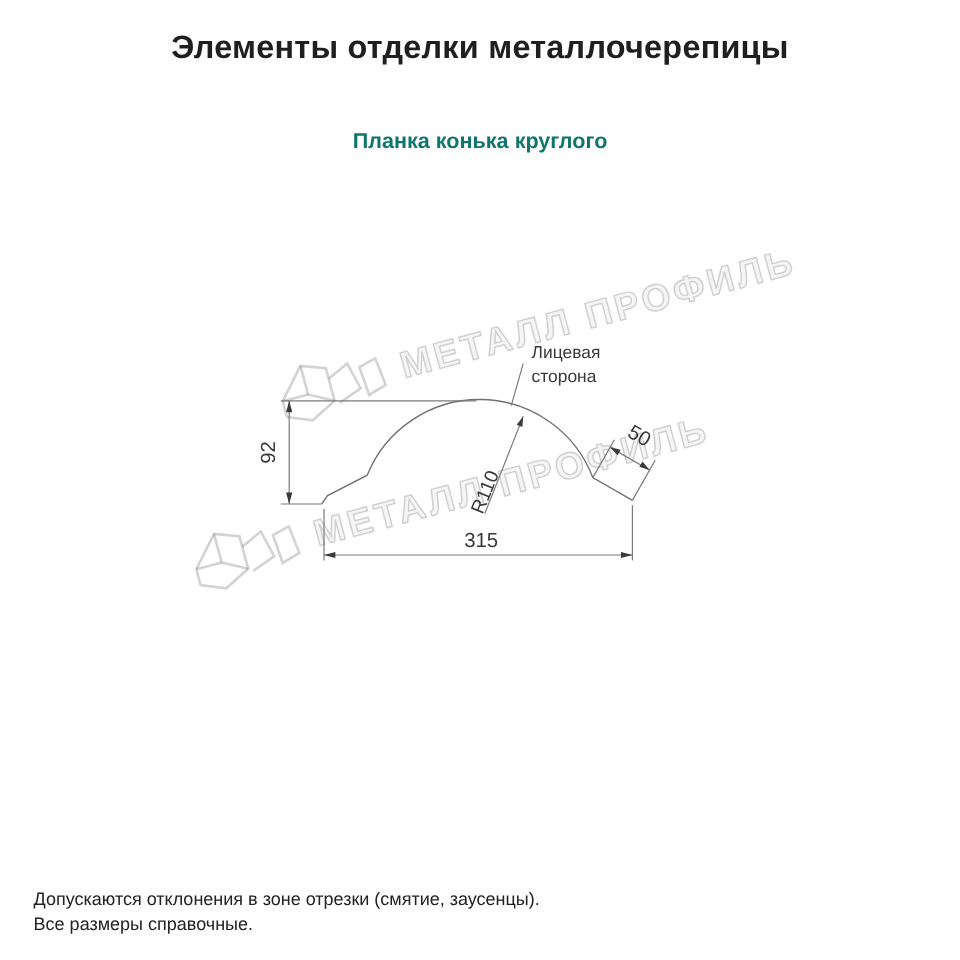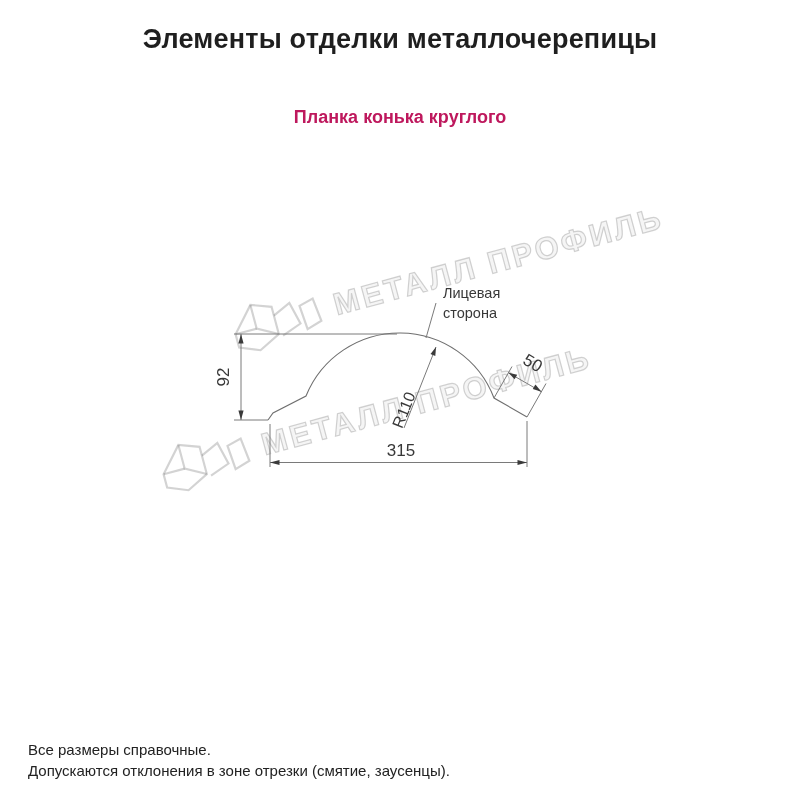--- a/index.html
+++ b/index.html
@@ -13,21 +13,21 @@
   .page{position:absolute;inset:0;width:800px;height:800px;background:#ffffff;}
 
   .title{
     position:absolute;left:0;top:24px;width:800px;
     text-align:center;
     font-size:27px;font-weight:700;color:#1f1f1f;
     letter-spacing:0.2px;
   }
   .subtitle{
     position:absolute;left:0;top:107px;width:800px;
-    text-align:center;color:#be185d;
+    text-align:center;color:#0f766e;
     font-size:18px;font-weight:700;line-height:21px;
   }
 
   .footnotes{
     position:absolute;left:28px;top:739px;
     color:#222222;font-size:15px;line-height:21px;
   }
 
   
   .wm{
@@ -131,17 +131,17 @@
     </g>
 
     <g>
       <line class="thin" x1="436" y1="303" x2="426" y2="338"></line>
       <text class="dimtext" x="443" y="298" font-size="14.5">Лицевая</text>
       <text class="dimtext" x="443" y="318" font-size="14.5">сторона</text>
     </g>
   </svg>
 
   <div class="footnotes">
+    <div>Допускаются отклонения в зоне отрезки (смятие, заусенцы).</div>
     <div>Все размеры справочные.</div>
-    <div>Допускаются отклонения в зоне отрезки (смятие, заусенцы).</div>
   </div>
 
 </div>
 
 </body></html>

